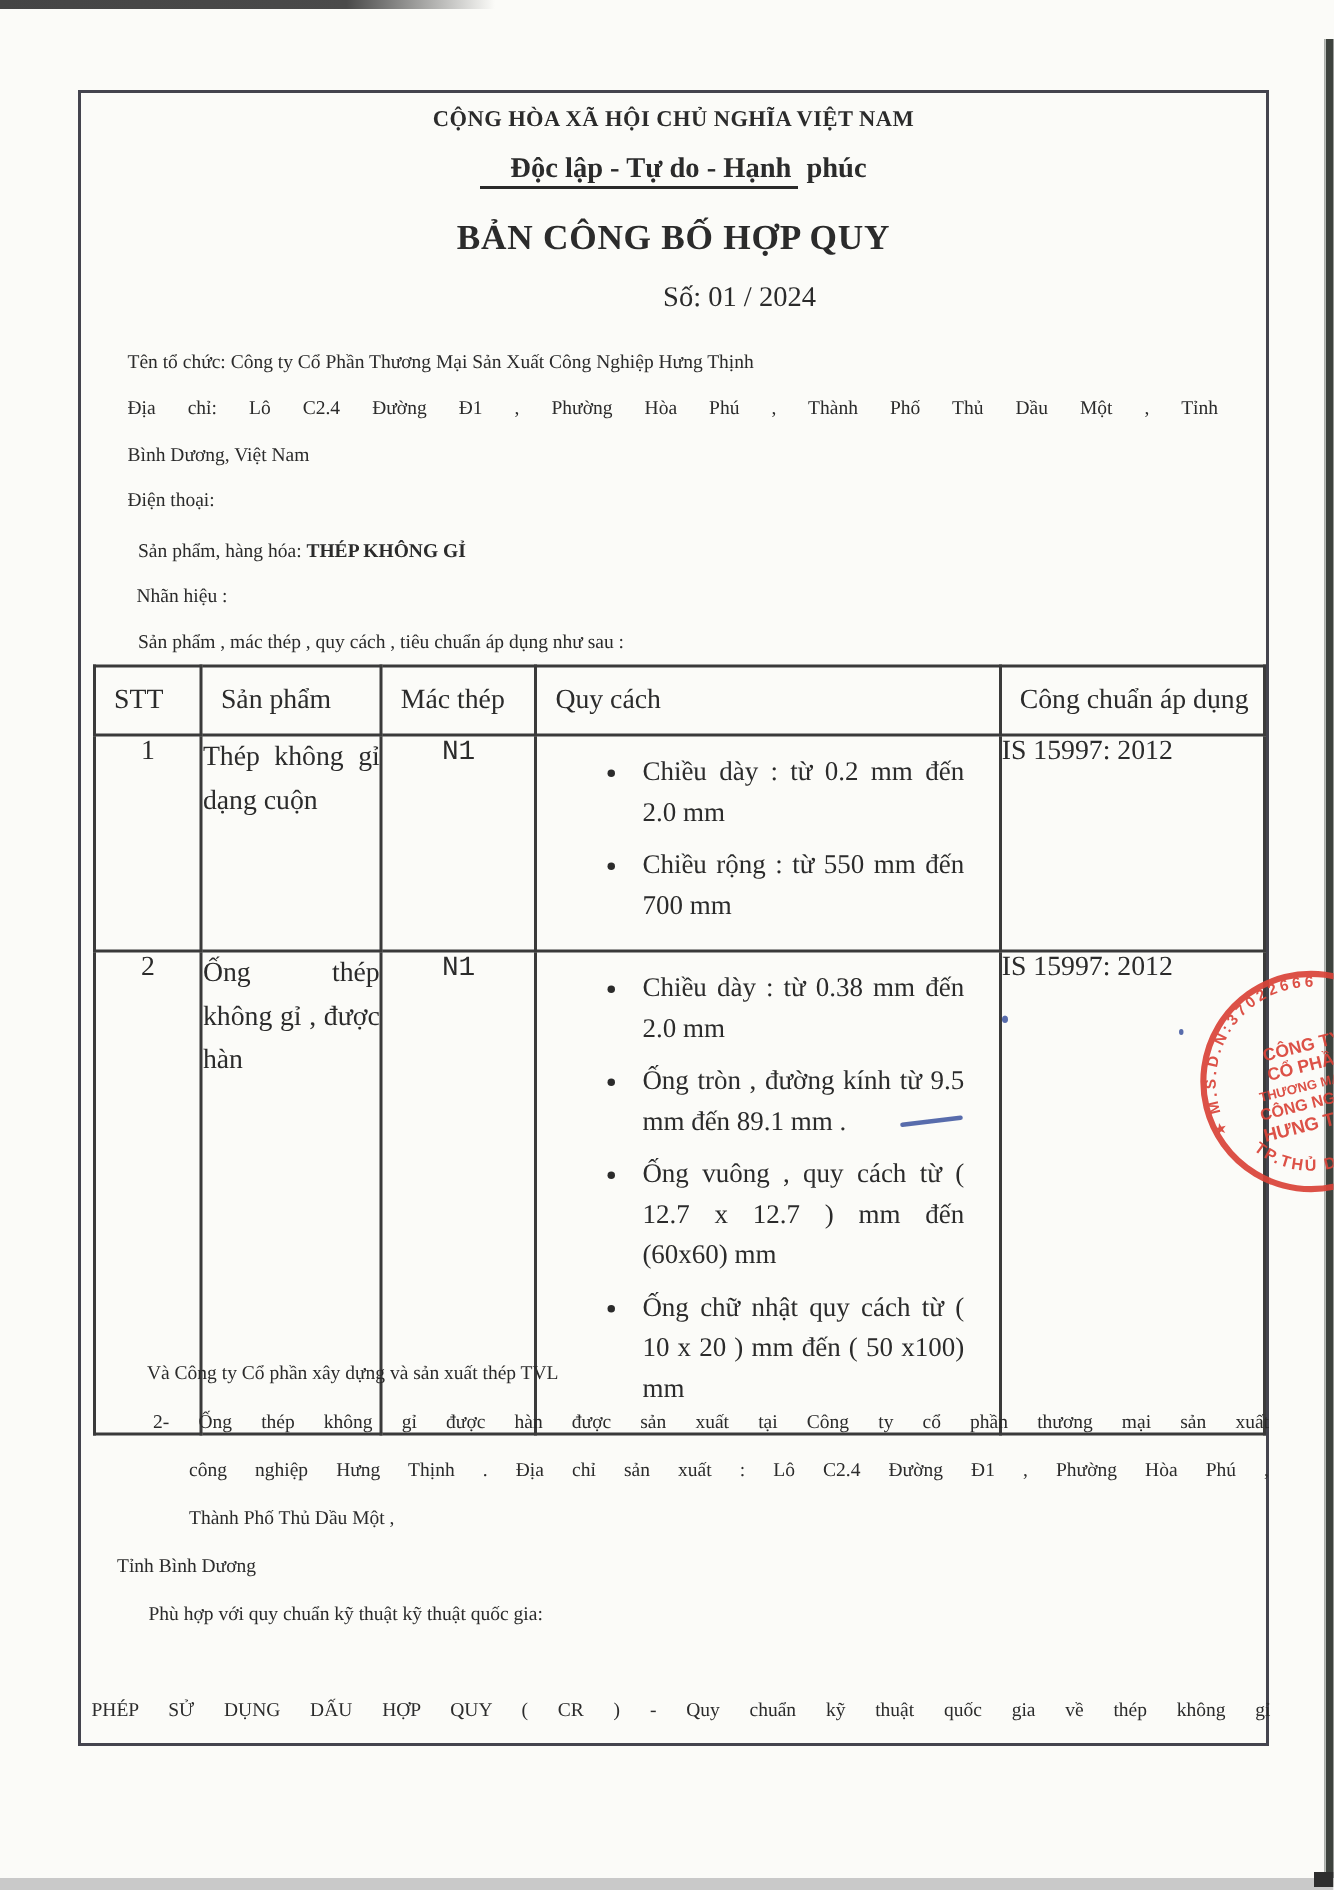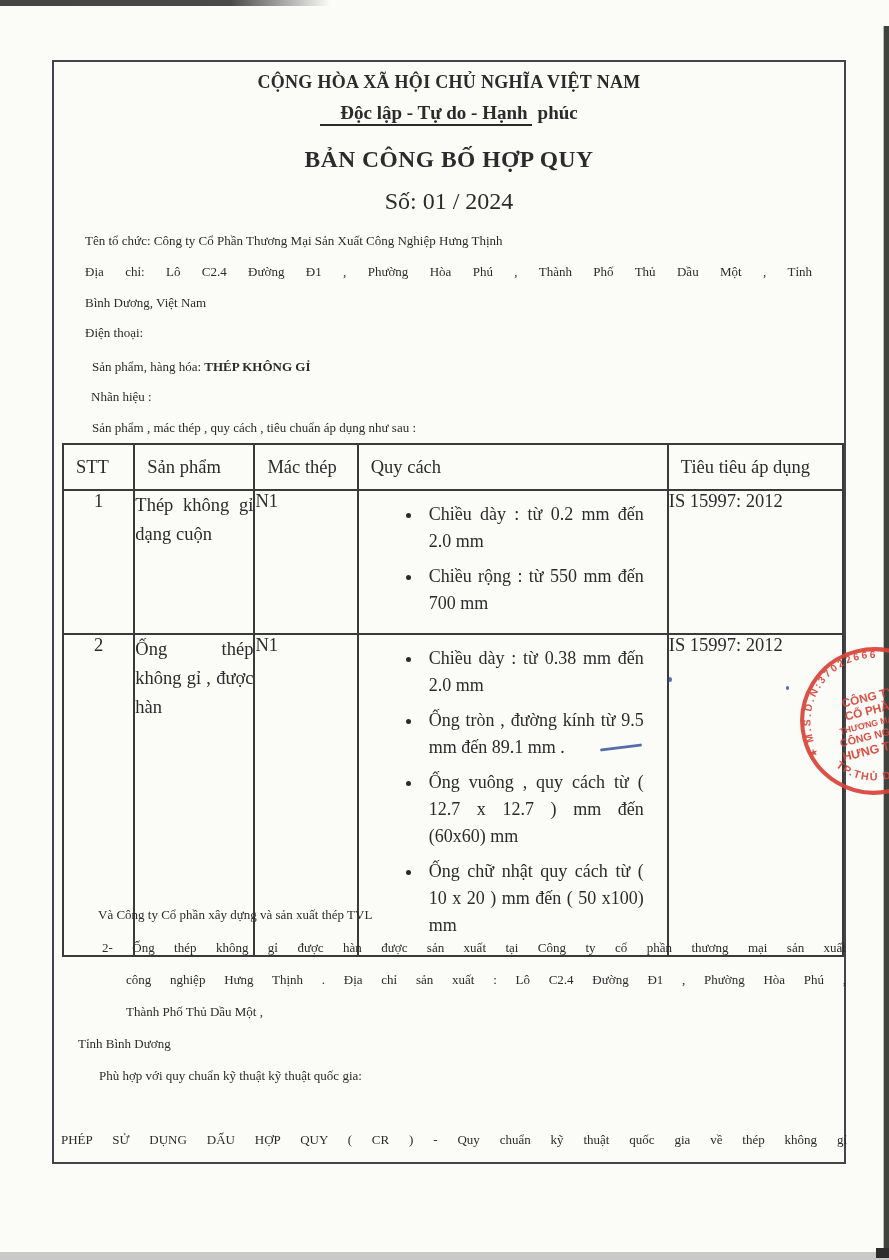--- a/index.html
+++ b/index.html
@@ -16,26 +16,26 @@
     background:#3e433e;border-left:1px solid #b9bdb9;}
   .scan-bottom{position:absolute;left:0;top:1252px;width:889px;height:8px;background:#c9c9c9;}
   .scan-corner{position:absolute;left:876px;top:1248px;width:13px;height:10px;background:#2e2e2e;}
 
   
   .page{position:absolute;left:52px;top:60px;width:790px;height:1100px;
     border:2px solid #44444e;}
 
   .abs{position:absolute;}
   .center{left:0;width:100%;text-align:center;}
-  .hdr-national{top:10px;font-weight:bold;font-size:18px;letter-spacing:.3px;}
+  .hdr-national{top:10px;font-weight:bold;font-size:15px;letter-spacing:.3px;}
   .hdr-motto{top:40px;font-weight:bold;font-size:19px;}
   .motto-underline{border-bottom:2px solid #2a2a2a;padding:0 4px 1px 20px;}
   .motto-tail{padding-left:6px;}
   .hdr-title{top:84px;font-weight:bold;font-size:23.5px;letter-spacing:.5px;}
-  .hdr-number{top:126px;font-size:24px;}
+  .hdr-number{top:126px;font-size:19px;padding-left:44px;}
 
   .line{font-size:13px;line-height:30px;white-space:nowrap;}
   .jline{text-align:justify;text-align-last:justify;white-space:normal;}
   .org{top:164px;left:31px;}
   .addr1{top:195px;left:31px;width:727px;}
   .addr2{top:226px;left:31px;}
   .phone{top:256px;left:31px;}
   .product{top:290px;left:38px;}
   .product b{font-weight:bold;}
   .brand{top:320px;left:37px;}
@@ -45,21 +45,21 @@
   table.spec{position:absolute;top:381px;left:8px;border-collapse:collapse;table-layout:fixed;}
   table.spec th,table.spec td{border:2px solid #3a3a3a;vertical-align:top;
     font-size:18.5px;font-weight:normal;padding:0;}
   table.spec th{height:40px;vertical-align:middle;text-align:left;padding:2px 6px 2px 12px;margin-left:40px;}
   th.c-stt,td.c-stt{width:56px;text-align:center;}
   td.c-stt{padding-top:10px;}
   th.c-sp,td.c-sp{width:115px;}
   td.c-sp{padding:10px 10px 0 12px;text-align:justify;line-height:29px;}
   th.c-mt,td.c-mt{width:96px;}
   th.c-mt{padding-left:14px;}
-  td.c-mt{padding-top:10px;}
+  td.c-mt{text-align:center;padding-top:10px;font-family:Liberation Mono, monospace;}
   th.c-qc,td.c-qc{width:330px;}
   th.c-tc,td.c-tc{width:185px;}
   td.c-tc{padding:10px 6px 0 10px;}
   td.c-qc ul{margin:10px 15px 0 0;padding:0 8px 8px 64px;list-style:disc outside;}
   td.c-qc li{font-size:18px;line-height:27px;margin-bottom:8px;text-align:justify;
     padding-left:6px;}
   .row1 td{height:100px;}
   .row2 td{height:232px;}
 
   
@@ -112,21 +112,21 @@
   <div class="abs line brand">Nhãn hiệu :</div>
   <div class="abs line intro">Sản phẩm , mác thép , quy cách , tiêu chuẩn áp dụng như sau :</div>
 
   <table class="spec">
     <thead>
       <tr>
         <th class="c-stt">STT</th>
         <th class="c-sp">Sản phẩm</th>
         <th class="c-mt">Mác thép</th>
         <th class="c-qc">Quy cách</th>
-        <th class="c-tc">Tiêu tiêu áp dụng</th>
+        <th class="c-tc">Công chuẩn áp dụng</th>
       </tr>
     </thead>
     <tbody>
       <tr class="row1">
         <td class="c-stt">1</td>
         <td class="c-sp">Thép không gỉ dạng cuộn</td>
         <td class="c-mt">N1</td>
         <td class="c-qc">
           <ul>
             <li>Chiều dày : từ 0.2 mm đến 2.0 mm</li>

